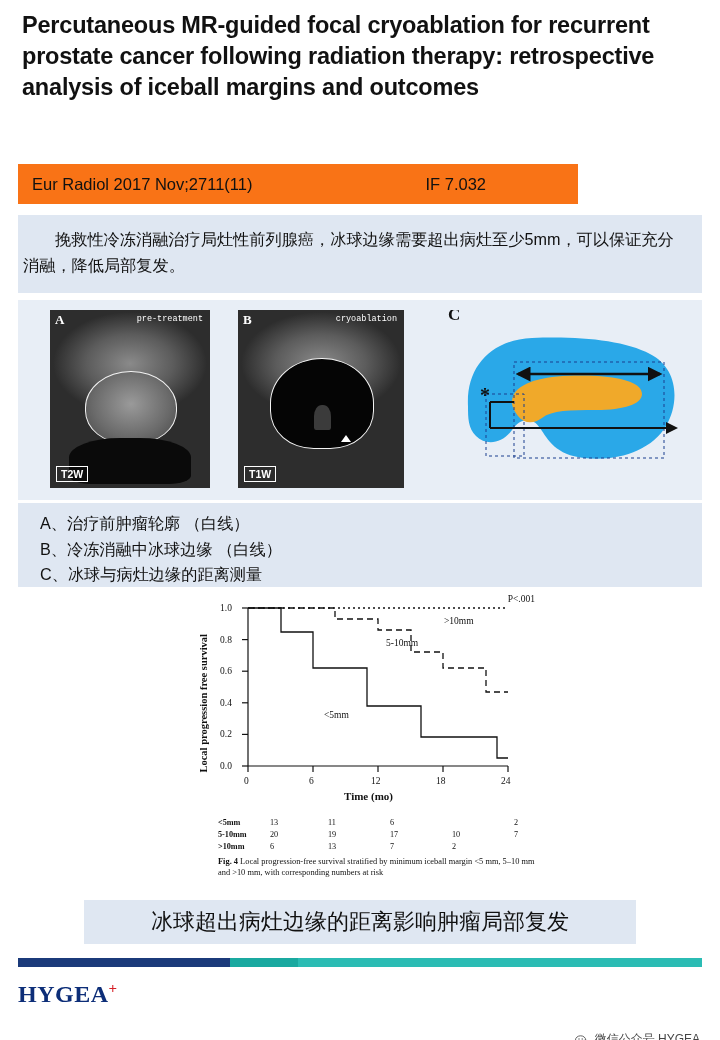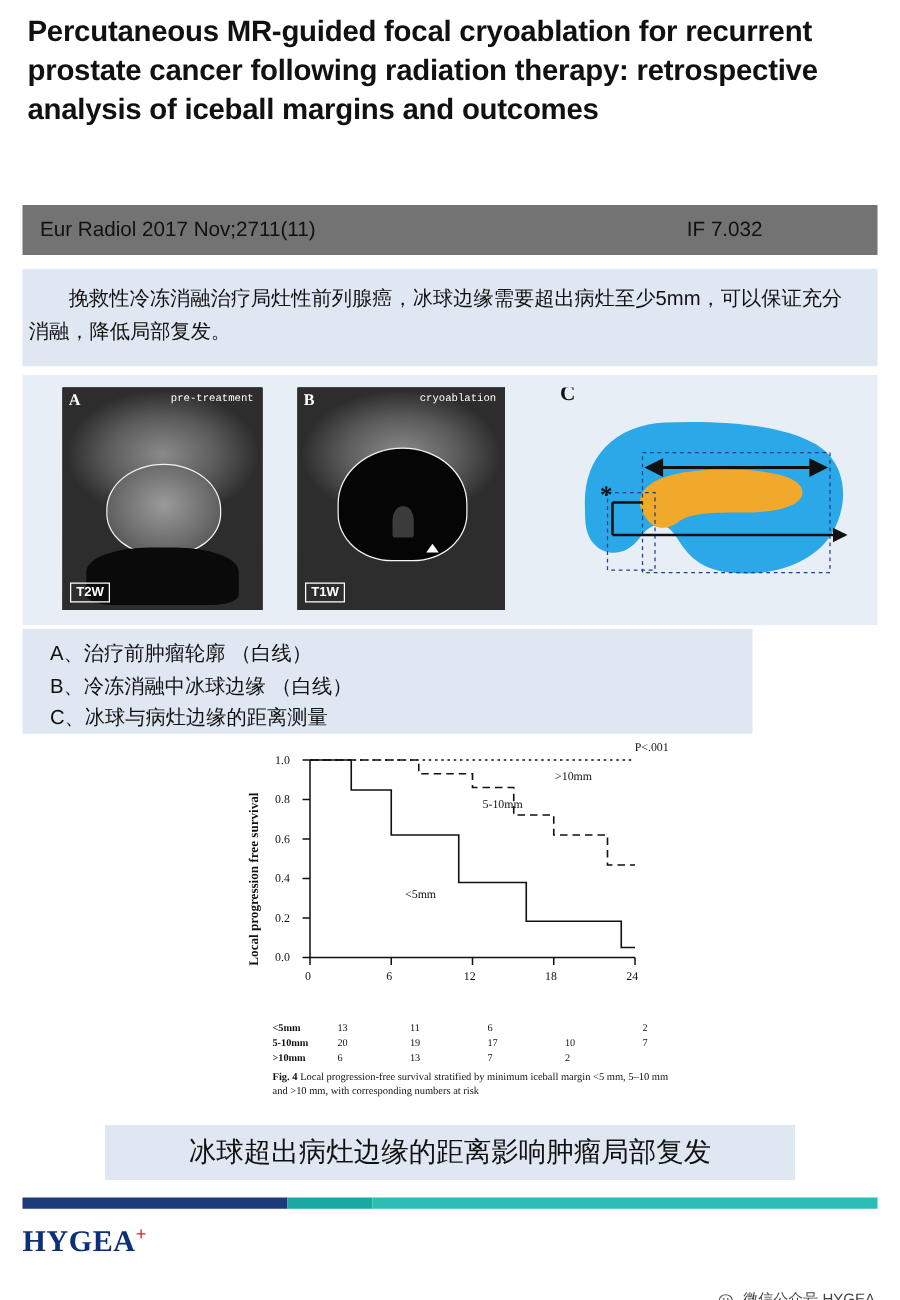--- a/index.html
+++ b/index.html
@@ -30,23 +30,23 @@
     font-weight: bold;
     line-height: 1.32;
     color: #111111;
     letter-spacing: -0.2px;
   }
   
   .journal-bar {
     position: absolute;
     left: 18px;
     top: 164px;
-    width: 684px;
+    width: 560px;
     height: 40px;
-    background: #737373;
+    background: #f97316;
     display: flex;
     align-items: center;
   }
   .journal-name {
     font-size: 16.5px;
     color: #111;
     margin-left: 14px;
   }
   .journal-if {
     font-size: 16.5px;
@@ -186,21 +186,21 @@
     left: 410px;
     top: 10px;
     width: 268px;
     height: 180px;
   }
   
   .legend-box {
     position: absolute;
     left: 18px;
     top: 503px;
-    width: 584px;
+    width: 684px;
     height: 84px;
     background: #dfe7f2;
     box-sizing: border-box;
     padding: 8px 0 0 22px;
   }
   .legend-line {
     font-size: 16.2px;
     line-height: 1.58;
     color: #111;
   }
@@ -407,20 +407,21 @@
   <div class="legend-box">
     <div class="legend-line">A、治疗前肿瘤轮廓 （白线）</div>
     <div class="legend-line">B、冷冻消融中冰球边缘 （白线）</div>
     <div class="legend-line">C、冰球与病灶边缘的距离测量</div>
   </div>
 
   <div class="chart-area">
     <div class="chart-inner">
       <div class="pvalue">P&lt;.001</div>
       <div class="ylabel">Local progression free survival</div>
+      <div class="xlabel">Time (mo)</div>
 
       <svg width="345" height="200" viewBox="0 0 345 200">
 
         <line x1="52" y1="14" x2="52" y2="172" stroke="#111" stroke-width="1.2"></line>
         <line x1="52" y1="172" x2="312" y2="172" stroke="#111" stroke-width="1.2"></line>
 
         <g font-family="Liberation Serif, serif" font-size="9.5" fill="#111">
           <line x1="46" y1="172" x2="52" y2="172" stroke="#111" stroke-width="1.2"></line>
           <text x="24" y="175">0.0</text>
           <line x1="46" y1="140.4" x2="52" y2="140.4" stroke="#111" stroke-width="1.2"></line>

